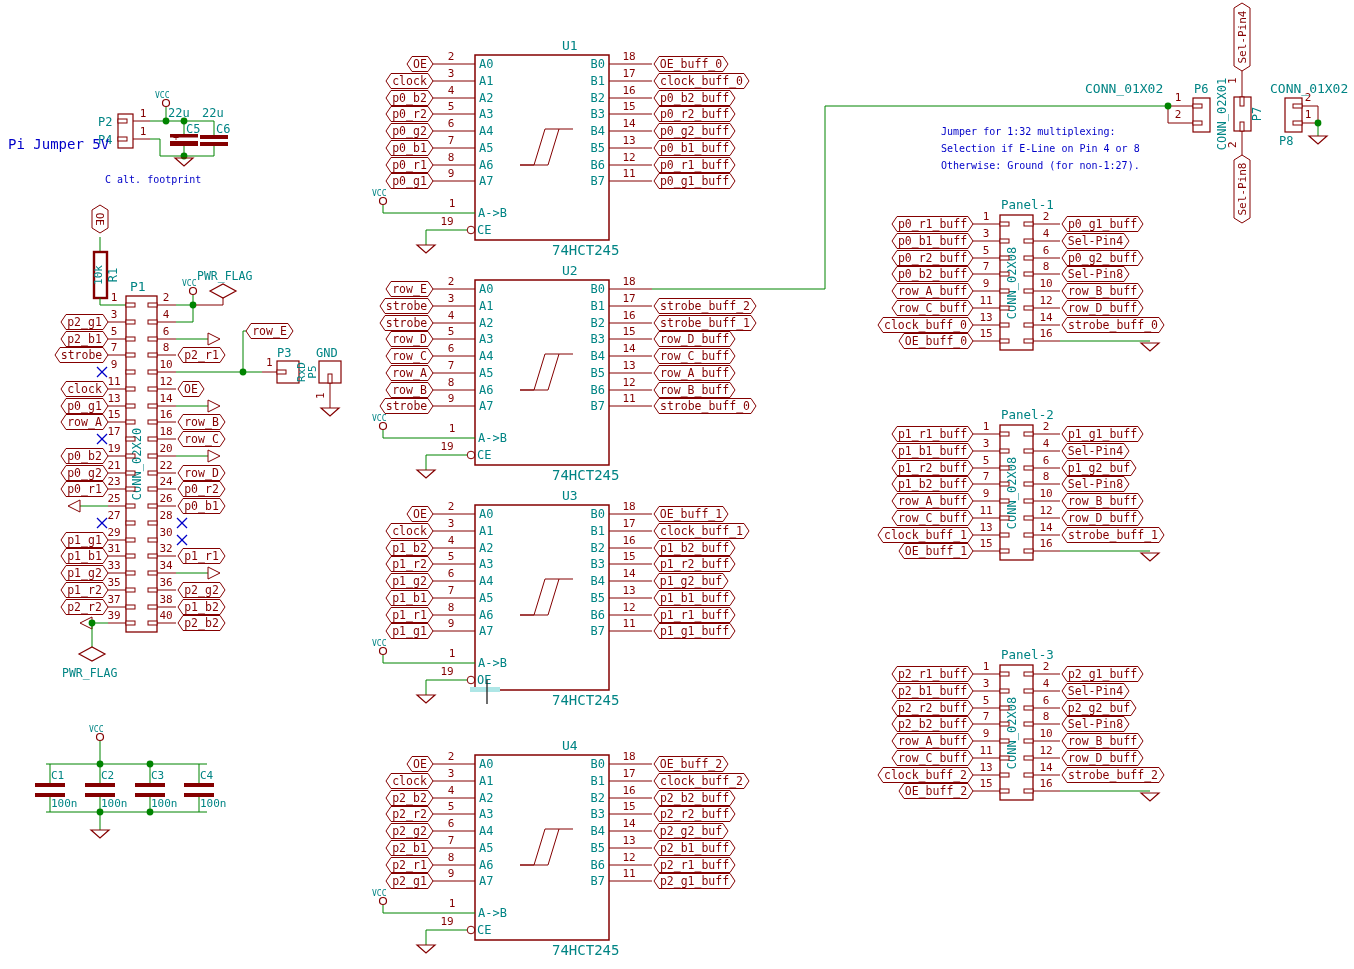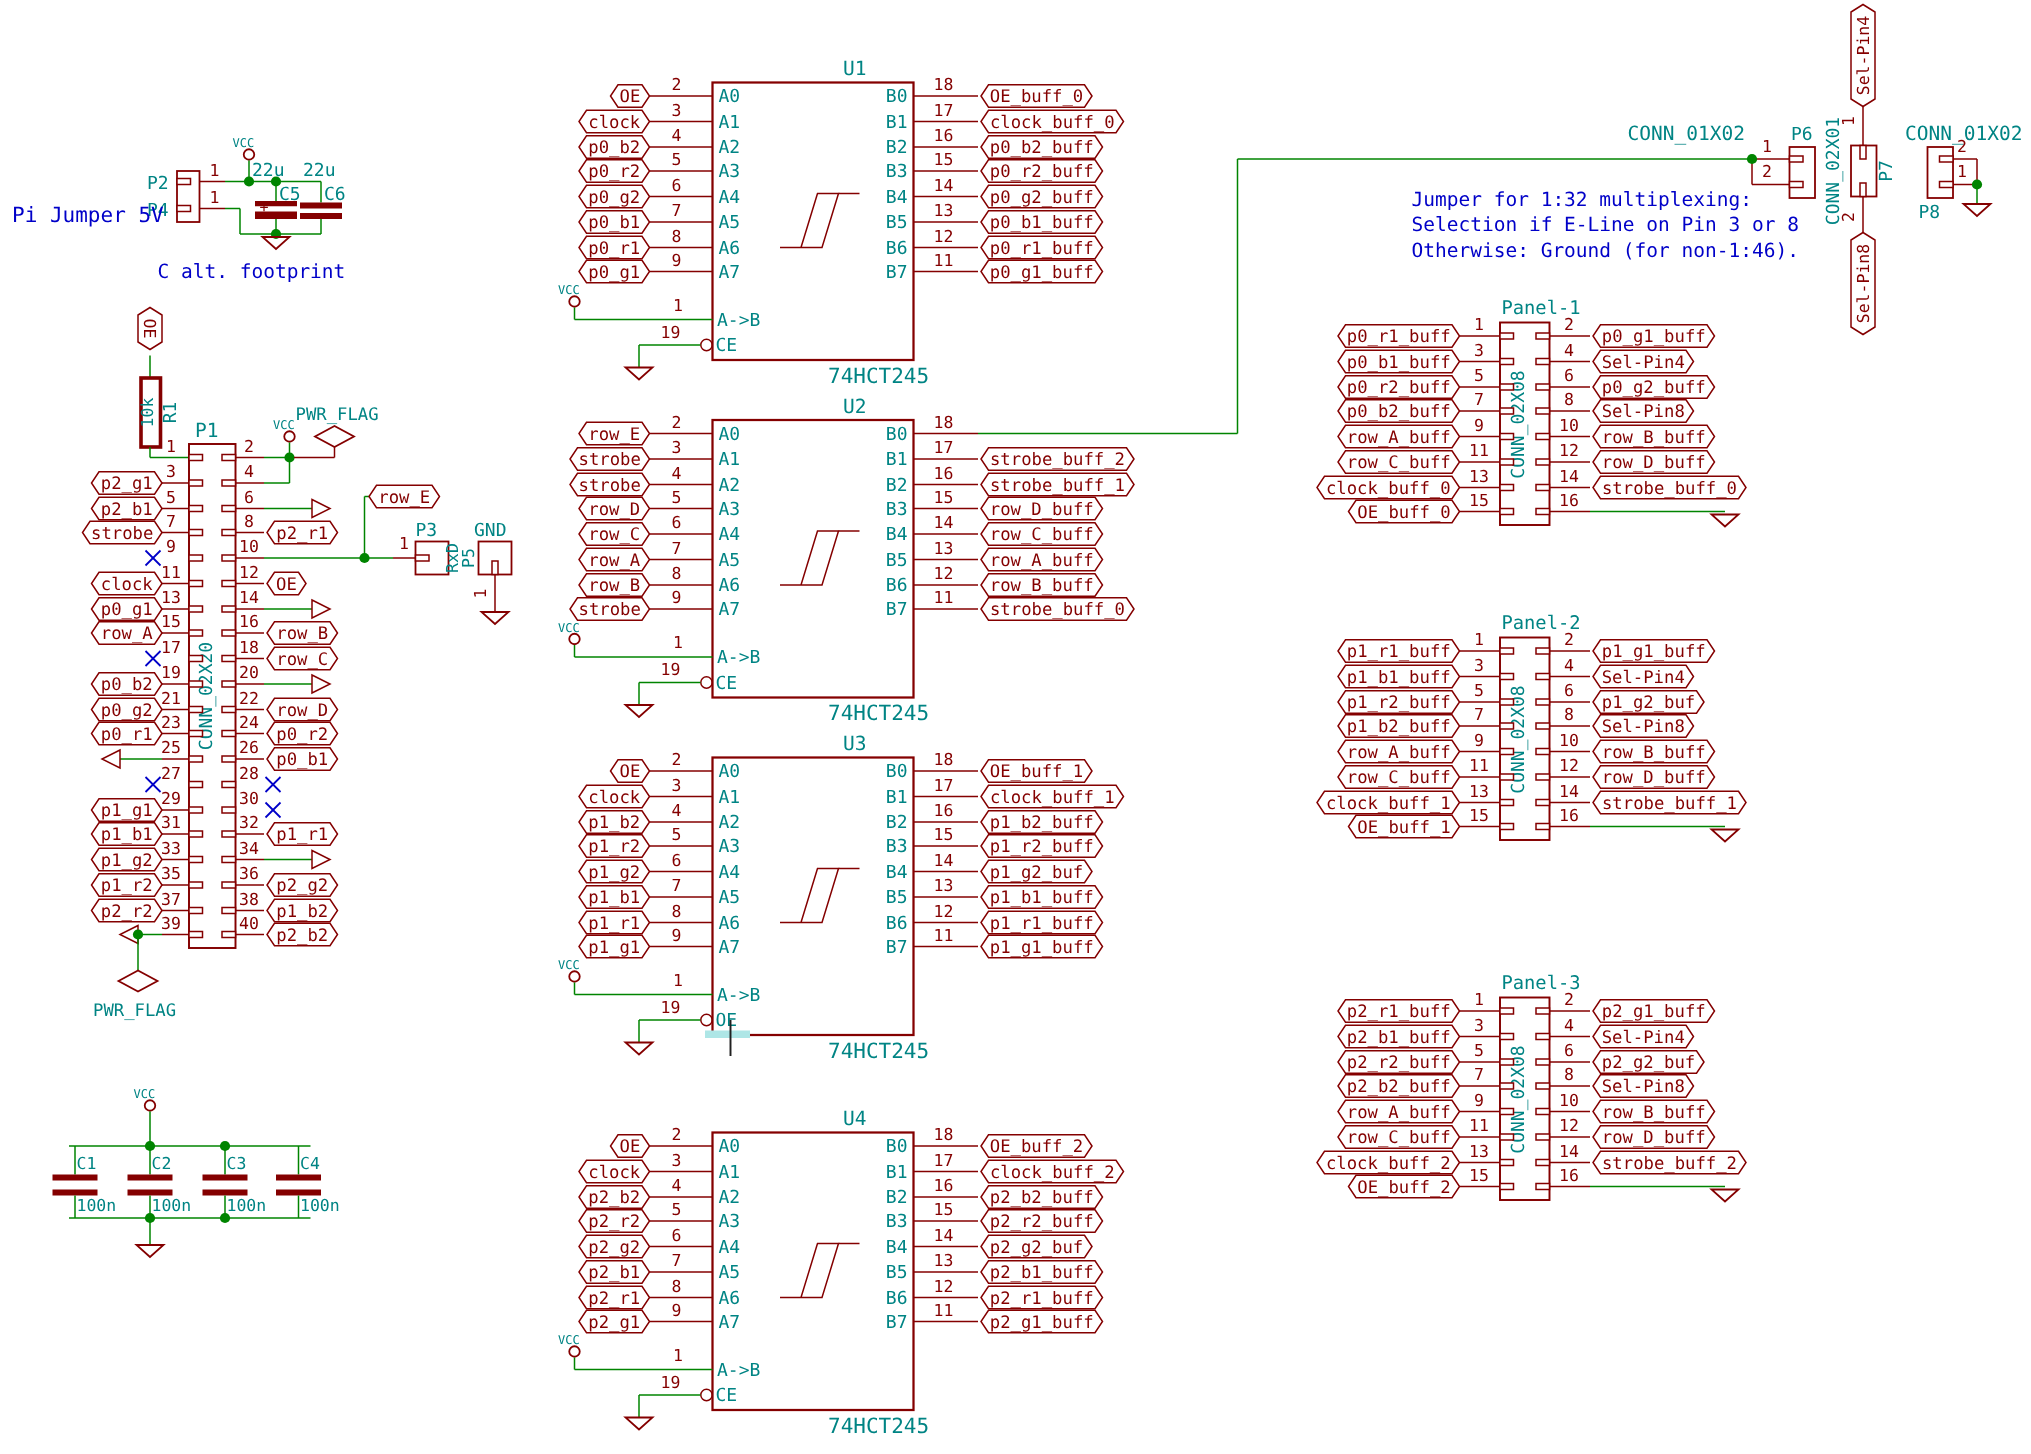--- a/index.html
+++ b/index.html
@@ -1,20 +1,20 @@
 <!DOCTYPE html>
 <html><head>
 <meta charset="utf-8">
 <style>
   html,body{margin:0;padding:0;background:#fff;}
   #canvas{position:relative;width:1354px;height:969px;background:#fff;overflow:hidden;
           font-family:"DejaVu Sans Mono", monospace;}
   #schematic{position:absolute;left:0;top:0;}
   svg text{font-family:"DejaVu Sans Mono", monospace;}
-  .note{position:absolute;color:#0000C8;font-size:13px;white-space:pre;z-index:5;}
+  .note{position:absolute;color:#0000C8;font-size:10px;white-space:pre;z-index:5;}
 </style>
 </head>
 <body>
 
 <div id="canvas">
   <svg id="schematic" width="1354" height="969" viewBox="0 0 1354 969">
       <rect x="118" y="114" width="15" height="34" fill="none" stroke="#840000" stroke-width="1.2"></rect>
       <rect x="118" y="119" width="9" height="4" fill="#fff" stroke="#840000" stroke-width="1"></rect>
       <rect x="118" y="137" width="9" height="4" fill="#fff" stroke="#840000" stroke-width="1"></rect>
       <text x="98" y="126" fill="#008484" font-size="12" text-anchor="start">P2</text>
@@ -988,15 +988,15 @@
       <rect x="184" y="793" width="30" height="4" fill="#840000"></rect>
       <line x1="199" y1="797" x2="199" y2="812" stroke="#008400" stroke-width="1"></line>
       <text x="200" y="779" fill="#008484" font-size="11" text-anchor="start">C4</text>
       <text x="200" y="807" fill="#008484" font-size="11" text-anchor="start">100n</text>
       <line x1="100" y1="812" x2="100" y2="830" stroke="#008400" stroke-width="1"></line>
       <path d="M91 830 H109 L100 838 Z" fill="none" stroke="#840000" stroke-width="1.2"></path>
     </svg>
   <div class="note" style="left:8px;top:136px;font-size:14px">Pi Jumper 5V</div>
   <div class="note" style="left:105px;top:174px">C alt. footprint</div>
   <div class="note" style="left:941px;top:126px">Jumper for 1:32 multiplexing:</div>
-  <div class="note" style="left:941px;top:143px">Selection if E-Line on Pin 3 or 8</div>
-  <div class="note" style="left:941px;top:160px">Otherwise: Ground (for non-1:46).</div>
+  <div class="note" style="left:941px;top:143px">Selection if E-Line on Pin 4 or 8</div>
+  <div class="note" style="left:941px;top:160px">Otherwise: Ground (for non-1:27).</div>
 </div>
 
 </body></html>

